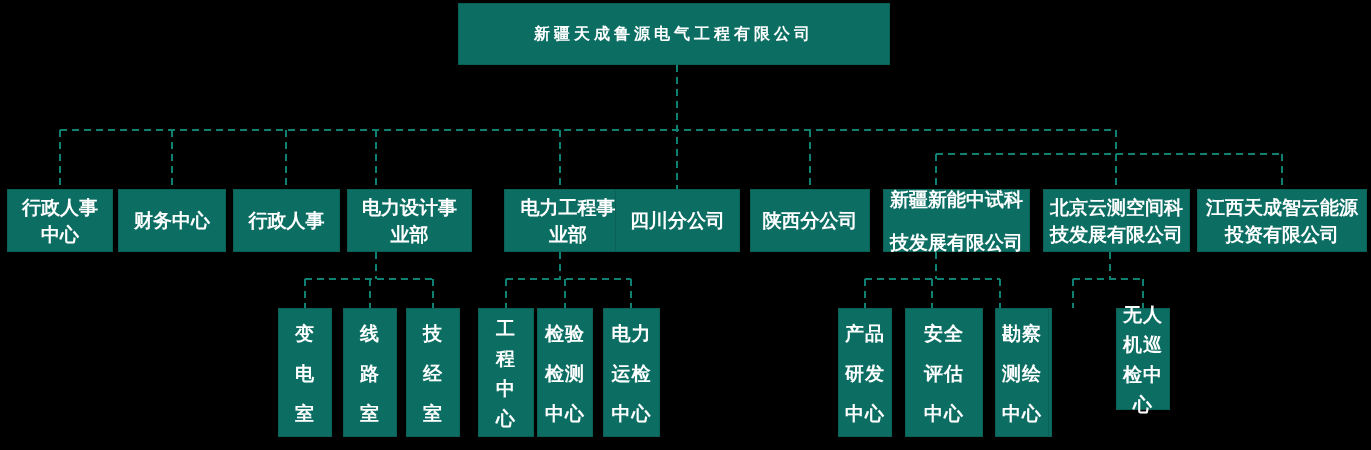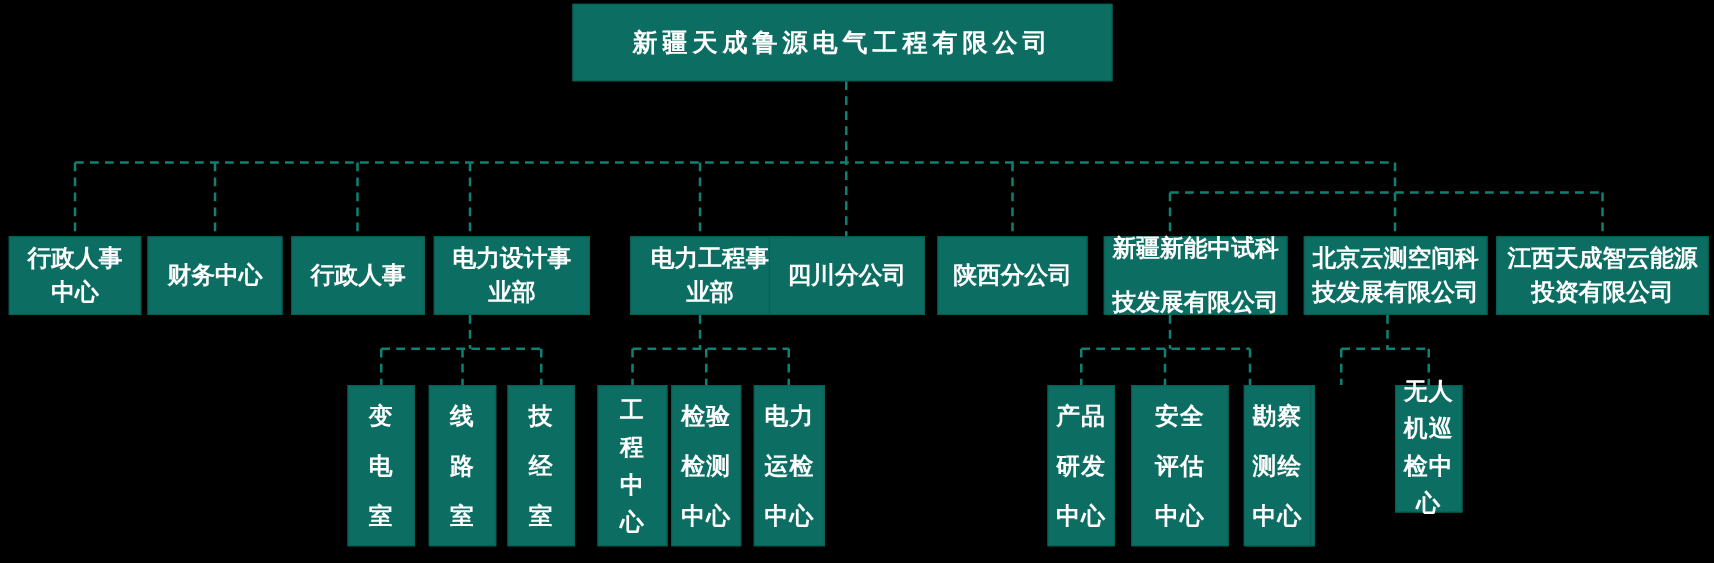--- a/index.html
+++ b/index.html
@@ -19,21 +19,21 @@
     border: 1px solid var(--box-border, #0a6054);
     color: var(--text-color, #fff);
     display: flex;
     flex-direction: column;
     align-items: center;
     justify-content: center;
     text-align: center;
     font-weight: bold;
   }
   .node.root .line {
-    font-size: 20px;
+    font-size: 16px;
     letter-spacing: 4px;
     line-height: 30px;
     white-space: nowrap;
   }
   .node.l2 .line {
     font-size: 19px;
     line-height: 27px;
     letter-spacing: 0px;
     white-space: nowrap;
   }
@@ -165,19 +165,19 @@
     <div class="node l3 rows3" style="left: 973px; top: 308px; width: 55px; height: 129px; margin-left: 24px;">
       <div class="line">技术</div>
       <div class="line">服务</div>
       <div class="line">中心</div>
     </div>
     <div class="node l3 rows3" style="left: 995px; top: 308px; width: 54px; height: 129px;">
       <div class="line">勘察</div>
       <div class="line">测绘</div>
       <div class="line">中心</div>
     </div>
-    <div class="node l3 rows4" style="left: 1116px; top: 308px; width: 54px; height: 102px; font-family: Liberation Mono, monospace;">
+    <div class="node l3 rows4" style="left: 1116px; top: 308px; width: 54px; height: 102px;">
       <div class="line">无人</div>
       <div class="line">机巡</div>
       <div class="line">检中</div>
       <div class="line">心</div>
     </div>
   </div>
 
 </body></html>

